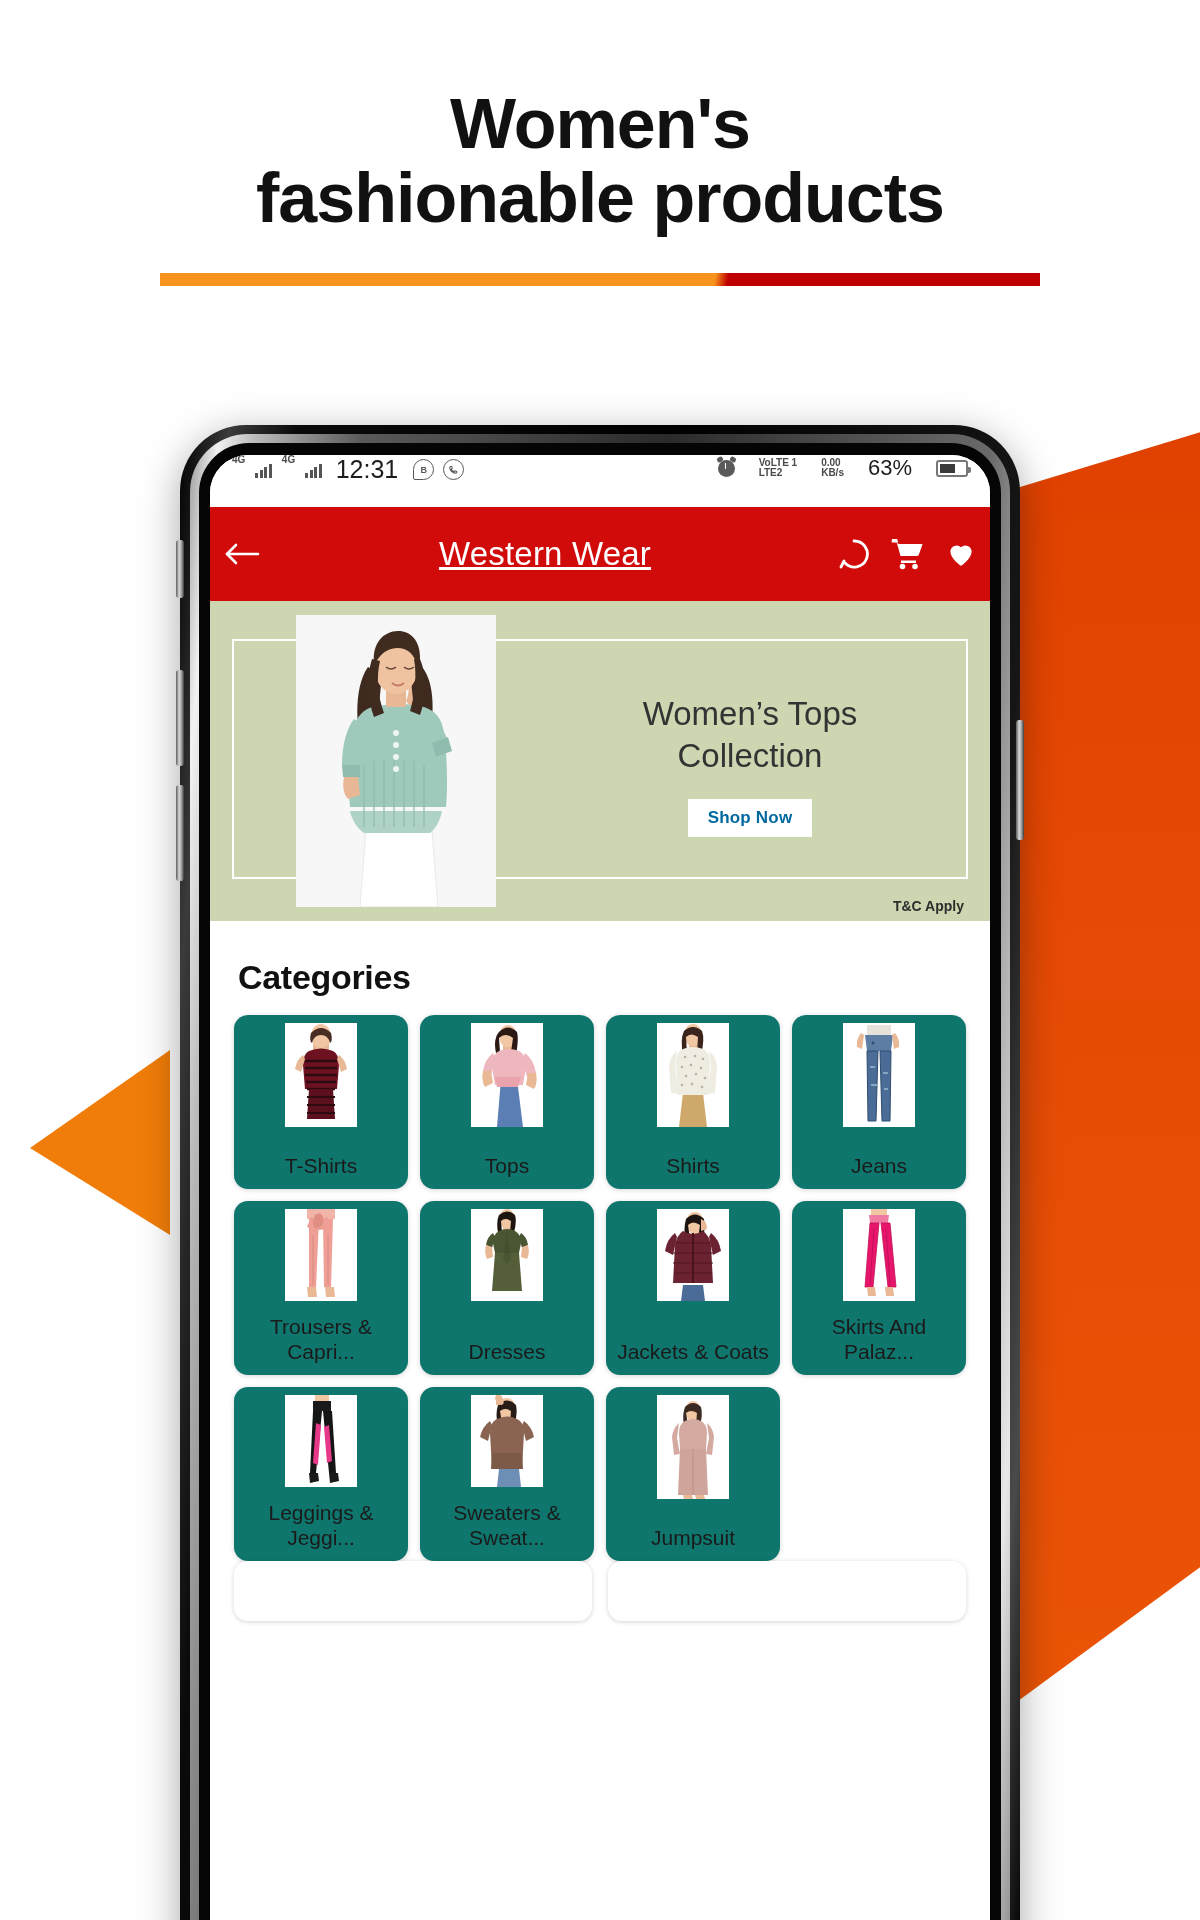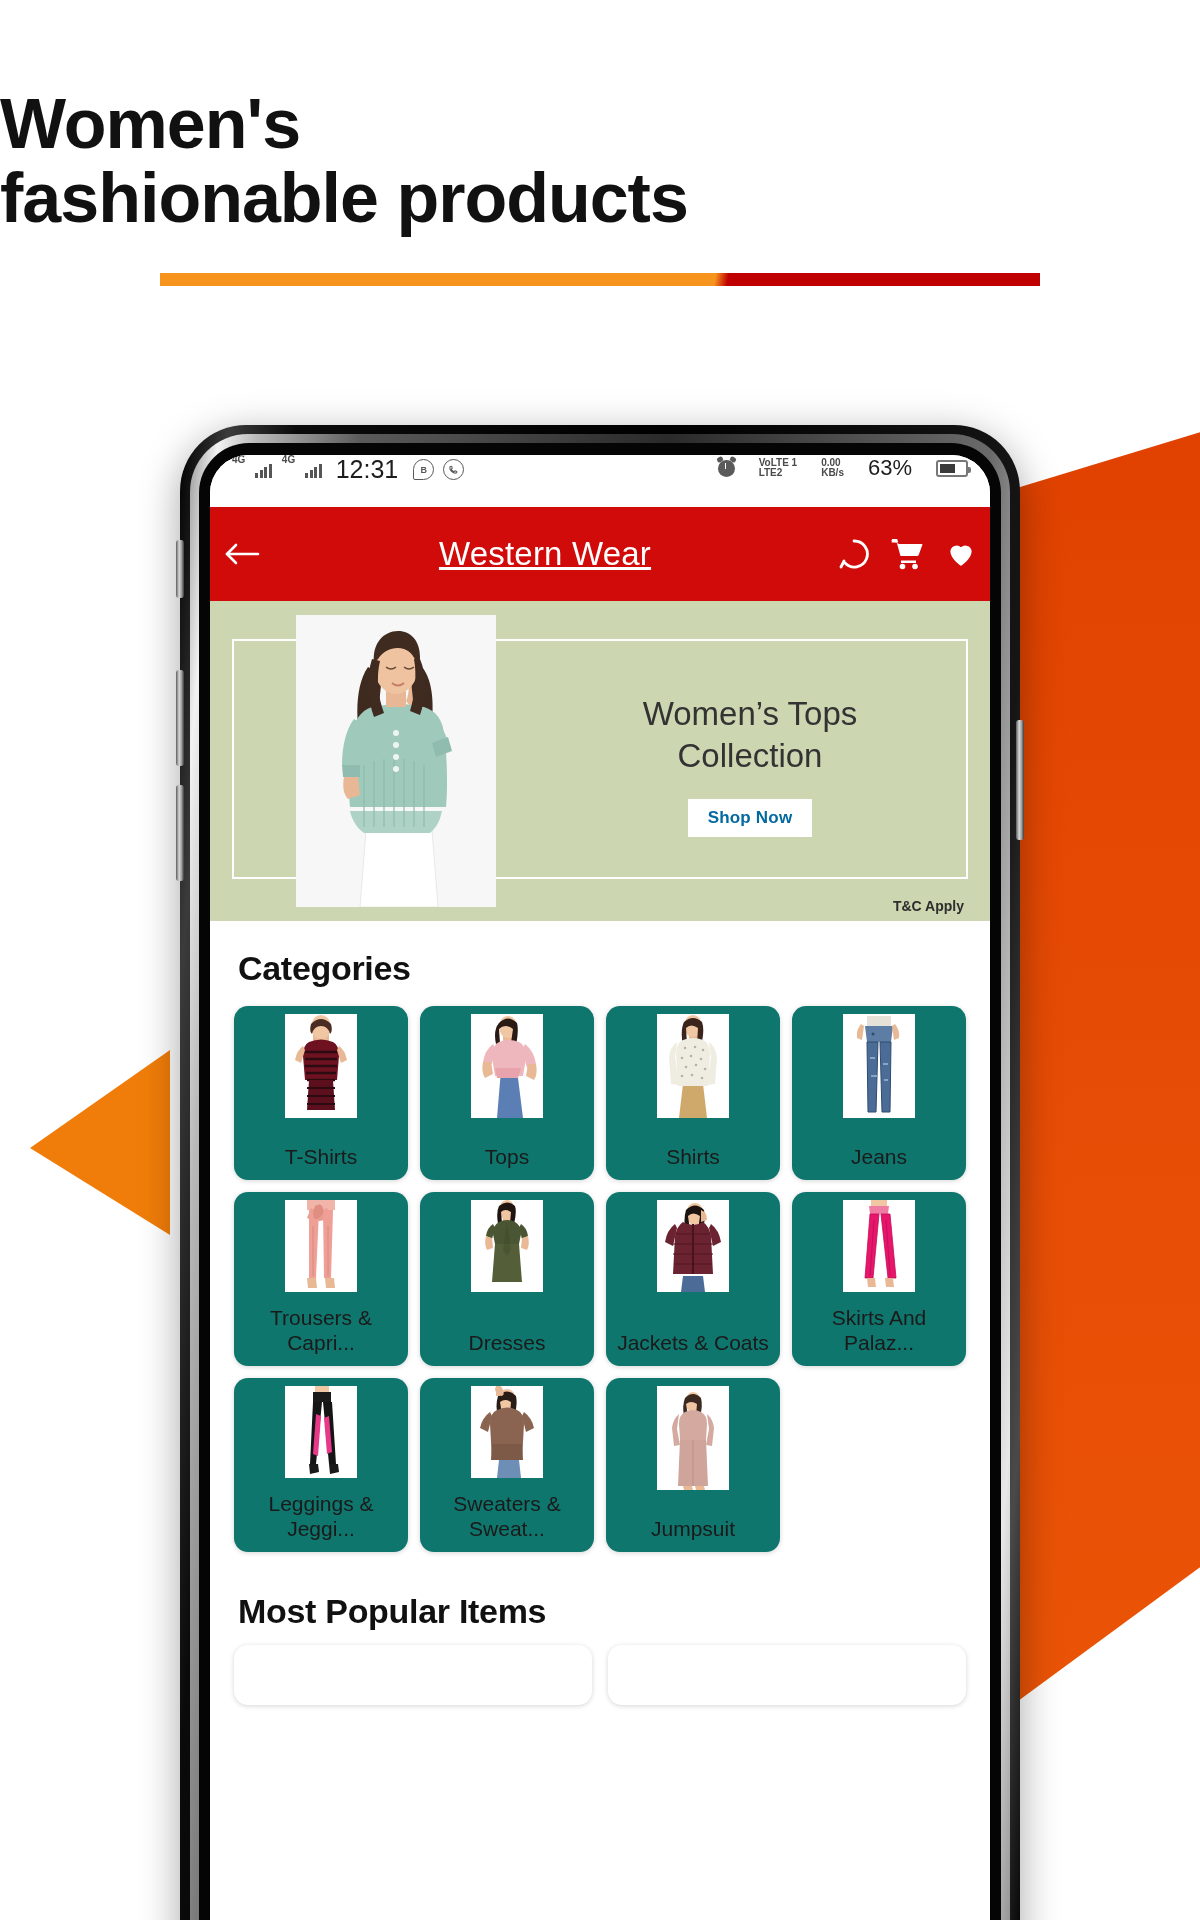--- a/index.html
+++ b/index.html
@@ -37,20 +37,21 @@
     z-index: 1;
   }
 
   
   .header {
     position: absolute;
     left: 0;
     top: 0;
     width: 1200px;
     z-index: 5;
+    text-align: center;
   }
   .header-title {
     font-size: 70px;
     font-weight: 700;
     color: #111111;
     line-height: 1.05;
     letter-spacing: -1px;
     padding-top: 88px;
     font-family: "Liberation Sans", sans-serif;
   }
@@ -269,21 +270,21 @@
 
   
   .content {
     background: #ffffff;
     padding: 0 24px;
   }
   .section-title {
     font-size: 34px;
     font-weight: 700;
     color: #111111;
-    padding: 28px 0 18px 4px;
+    padding: 37px 0 18px 4px;
     letter-spacing: -0.3px;
   }
   .cat-grid {
     display: grid;
     grid-template-columns: repeat(4, 1fr);
     gap: 12px;
   }
   .cat-card {
     background: #0f766e;
     border-radius: 14px;
@@ -705,21 +706,20 @@
               <path d="M22 28q-6 5-7 14l2 18 6-1-3-16z" fill="#d4aaa0"></path>
               <path d="M50 28q6 5 7 14l-2 18-6-1 3-16z" fill="#d4aaa0"></path>
               <path d="M26 100h9l1 4h-9zM38 100h9l1 4h-9z" fill="#e9b996"></path>
             </svg>
           </div>
           <div class="cat-label">Jumpsuit</div>
         </div>
 
       </div>
 
-      <div class="popular-title">Most Popular Items</div>
       <div class="prod-grid">
         <div class="prod-card"></div>
         <div class="prod-card"></div>
       </div>
     </div>
 
   </div>
 </div>
 
 </body></html>

